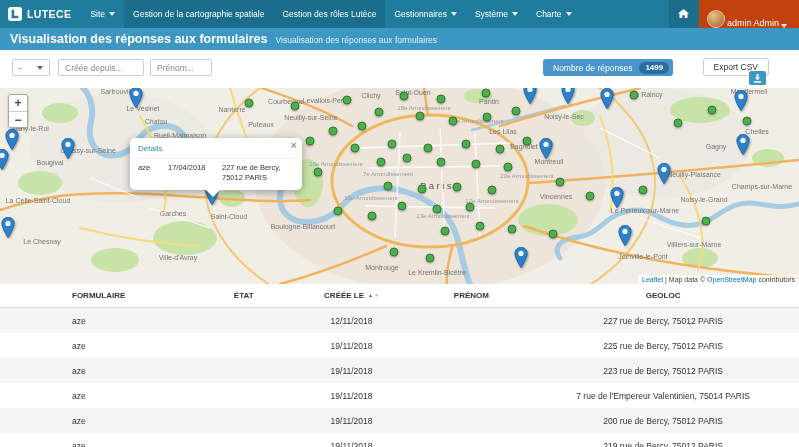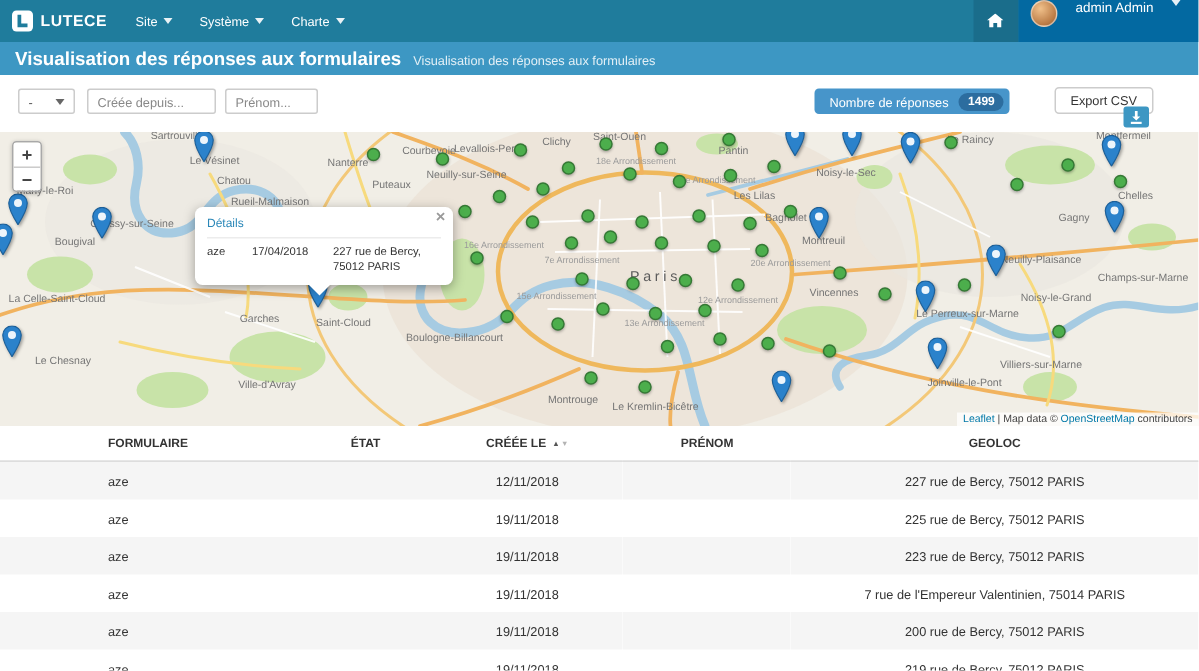--- a/index.html
+++ b/index.html
@@ -9,21 +9,21 @@
   
   .navbar{position:absolute;top:0;left:0;width:799px;height:28px;background:#1f7c9c;display:flex;align-items:stretch;color:#fff;z-index:60}
   .brand{display:flex;align-items:center;gap:5px;padding:0 10px 0 8px;font-size:10.5px;font-weight:bold;letter-spacing:.4px;cursor:pointer}
   .logo-box{width:14px;height:14px;background:#fff;border-radius:3px;display:flex;align-items:center;justify-content:center}
   .nav-menu{display:flex;align-items:stretch;font-size:8.5px}
   .nav-item{display:flex;align-items:center;gap:4px;padding:0 9px;cursor:pointer;white-space:nowrap}
   .nav-item.active{background:#1a6d8b}
   .caret{width:0;height:0;border-left:3px solid transparent;border-right:3px solid transparent;border-top:4px solid rgba(255,255,255,.9);display:inline-block}
   .nav-right{margin-left:auto;display:flex;align-items:stretch}
   .home-btn{width:30px;display:flex;align-items:center;justify-content:center;background:#1a6d8b;cursor:pointer}
-  .user-menu{display:flex;align-items:flex-start;gap:12px;background:#0369a1;padding:0 12px 0 8px;font-size:9px;cursor:pointer}
+  .user-menu{display:flex;align-items:flex-end;gap:2px;background:#c2410c;padding:0 12px 0 8px;font-size:9px;cursor:pointer}
   .avatar{width:18px;height:18px;border-radius:50%;background:radial-gradient(circle at 35% 30%,#f0c08a,#b97a45 70%,#8a5a30);border:1px solid rgba(255,255,255,.5)}
 
   
   .page-header{position:absolute;top:28px;left:0;width:799px;height:22px;background:#3d97c3;color:#fff;display:flex;align-items:center;padding-left:10px;z-index:55}
   .pg-title{font-size:12.5px;font-weight:bold}
   .pg-sub{font-size:8.5px;opacity:.85;margin-left:8px;margin-top:2px}
 
   
   .toolbar{position:absolute;top:50px;left:0;width:799px;height:38px;background:#fff;z-index:50}
   .ctrl{position:absolute;top:9px;height:17px;border:1px solid #ccc;border-radius:2px;background:#fff;display:flex;align-items:center;justify-content:space-between;gap:6px;padding:0 6px;font-size:8.5px;color:#555;cursor:pointer;white-space:nowrap}
@@ -76,20 +76,30 @@
     <span class="logo-box">
       <svg width="10" height="10" viewBox="0 0 12 12">
           <path d="M2 1h3v7h5v3H2z" fill="#1f7c9c"></path>
         </svg>
     </span>
     <span>LUTECE</span>
   </div>
   <div class="nav-menu">
       <div class="nav-item">
         <span>Site</span>
+        <span class="caret"></span>
+      </div>
+      <div class="nav-item active">
+        <span>Gestion de la cartographie spatiale</span>
+      </div>
+      <div class="nav-item active">
+        <span>Gestion des rôles Lutèce</span>
+      </div>
+      <div class="nav-item">
+        <span>Gestionnaires</span>
         <span class="caret"></span>
       </div>
       <div class="nav-item">
         <span>Système</span>
         <span class="caret"></span>
       </div>
       <div class="nav-item">
         <span>Charte</span>
         <span class="caret"></span>
       </div>

